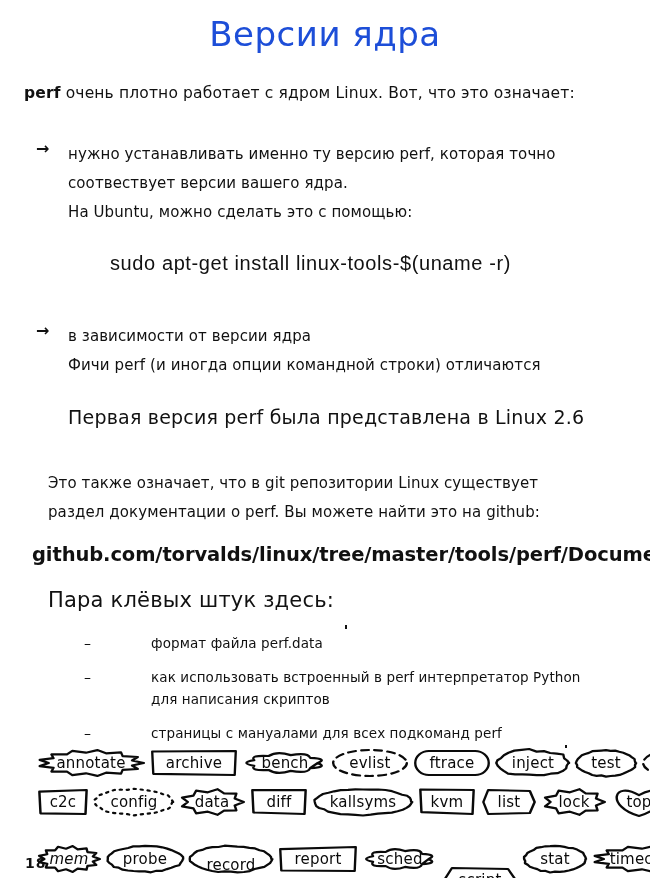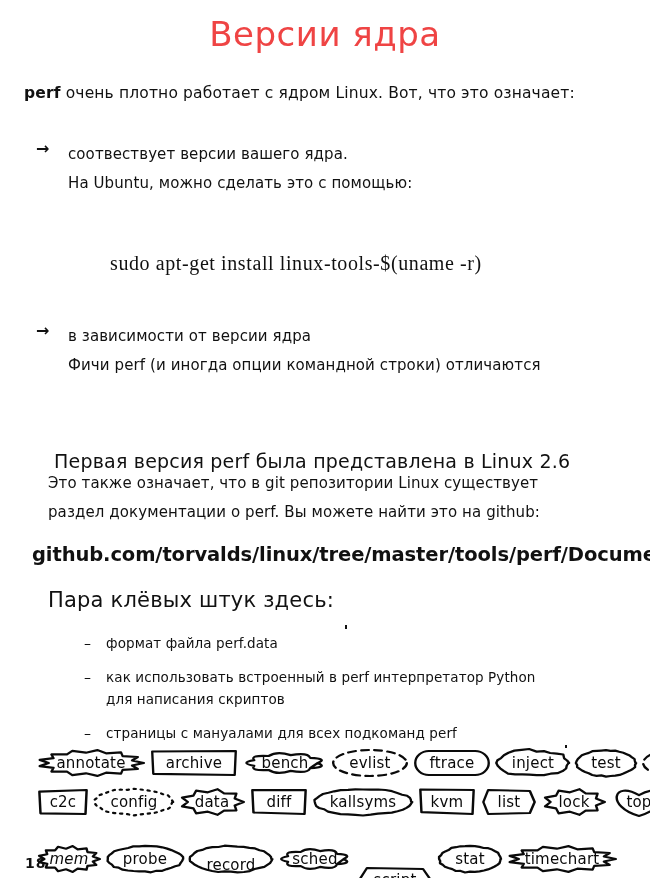--- a/index.html
+++ b/index.html
@@ -26,21 +26,21 @@
   
   .title {
     position: absolute;
     top: 14px;
     left: 0;
     width: 650px;
     text-align: center;
     font-size: 34px;
     letter-spacing: 0.5px;
     font-weight: 400;
-    color: #ef4444;
+    color: #1d4ed8;
   }
 
   
   .intro {
     position: absolute;
     top: 84px;
     left: 24px;
     width: 612px;
     font-size: 15.5px;
     letter-spacing: 0.15px;
@@ -69,35 +69,34 @@
   }
 
   #bullet-1 { top: 140px; left: 36px; width: 600px; }
   #bullet-2 { top: 322px; left: 36px; width: 600px; }
 
   
   .command {
     position: absolute;
     top: 252px;
     left: 110px;
-    font-family: Liberation Serif, serif;
+    font-family: Liberation Sans, sans-serif;
     font-size: 20px;
     letter-spacing: 0.6px;
     white-space: nowrap;
   }
 
   
   .subhead-1 {
     position: absolute;
     top: 406px;
-    left: 54px;
+    left: 68px;
     font-size: 19px;
     letter-spacing: 0.2px;
     white-space: nowrap;
-    margin-top: 44px;
   }
 
   
   .para {
     position: absolute;
     top: 462px;
     left: 48px;
     width: 590px;
     margin-top: 7px;
   }
@@ -146,20 +145,21 @@
     top: 0;
     font-size: 14px;
     line-height: 22px;
   }
   .dash-text { margin-left: 22px; }
   .dash-text .ln {
     font-size: 13.5px;
     line-height: 22px;
     letter-spacing: 0.1px;
     white-space: nowrap;
+    margin-left: 45px;
   }
   .stray-dot {
     position: absolute;
     top: 625px;
     left: 345px;
     width: 2px;
     height: 4px;
     background: #111;
   }
   .stray-dot-2 {
@@ -240,20 +240,21 @@
 
   <div class="title">Версии ядра</div>
 
   <div class="intro">
     <b>perf</b><span> очень плотно работает с ядром Linux. Вот, что это означает:</span>
   </div>
 
   <div class="arrow-block" id="bullet-1">
     <span class="arrow-glyph">→</span>
     <div class="arrow-lines">
+      <div class="ln">нужно устанавливать именно ту версию perf,  которая точно</div>
       <div class="ln">соотвествует версии вашего ядра.</div>
       <div class="ln">На Ubuntu, можно сделать это с помощью:</div>
     </div>
   </div>
 
   <div class="command">sudo apt-get install linux-tools-$(uname -r)</div>
 
   <div class="arrow-block" id="bullet-2">
     <span class="arrow-glyph">→</span>
     <div class="arrow-lines">
@@ -417,20 +418,26 @@
             <path d="M72.2,15.0L71.3,17.0L70.0,18.9L68.7,21.2L64.9,22.3L61.4,23.8L57.3,25.1L53.0,26.8L47.6,26.8L42.5,28.3L37.0,27.4L31.6,27.3L26.3,27.0L21.2,26.5L16.3,25.7L12.7,23.7L8.2,23.0L6.4,20.6L3.9,18.9L2.4,17.0L2.6,15.0L2.6,13.0L4.0,11.1L6.3,9.4L8.5,7.2L12.4,6.0L16.8,5.0L21.4,4.0L26.1,2.4L31.6,2.3L37.0,1.9L42.5,2.1L47.9,2.4L52.9,3.3L57.5,4.6L61.4,6.1L64.8,7.7L67.9,9.3L70.4,10.9L72.2,12.9L72.3,15.0Z"></path>
           </svg>
           <span class="lbl">probe</span>
         </div>
         <div class="bubble" style="width: 80px; height: 30px; align-items: flex-end;">
           <svg viewBox="0 0 80 30" preserveAspectRatio="none">
             <path d="M78.5,15.0L77.6,17.0L76.3,19.1L73.8,20.9L71.0,22.9L66.6,23.9L62.0,25.0L57.5,27.1L52.0,28.0L46.0,28.4L40.0,27.7L34.1,27.3L28.1,28.0L22.5,27.0L17.6,25.7L13.2,24.2L9.5,22.4L6.4,20.8L4.1,18.9L1.9,17.1L1.6,15.0L1.9,12.9L4.2,11.1L6.0,9.0L8.7,7.0L13.3,5.9L17.4,4.1L22.6,3.1L28.4,3.0L34.0,1.7L40.0,2.2L45.9,2.7L51.7,2.9L57.1,3.8L62.4,4.4L66.5,6.2L70.8,7.3L73.4,9.4L75.7,11.1L77.2,13.0L77.6,15.0Z"></path>
           </svg>
           <span class="lbl">record</span>
         </div>
+        <div class="bubble" style="width: 76px; height: 30px;">
+          <svg viewBox="0 0 76 30" preserveAspectRatio="none">
+            <path d="M3,5.1 L73,3 L72.0,27 L4,26.5 Z"></path>
+          </svg>
+          <span class="lbl">report</span>
+        </div>
         <div class="bubble" style="width: 70px; height: 30px;">
           <svg viewBox="0 0 70 30" preserveAspectRatio="none">
             <path d="M61.4,15.0Q70.2,19.3 55.2,20.2Q53.7,25.8 39.6,22.9Q28.5,27.3 21.8,22.0Q6.3,23.0 10.2,17.8Q-2.5,15.0 10.2,12.2Q6.3,7.0 21.8,8.0Q28.5,2.7 39.6,7.1Q53.7,4.2 55.2,9.8Q70.2,10.7 61.4,15.0Q70.2,19.3 55.2,20.2Z"></path>
           </svg>
           <span class="lbl">sched</span>
         </div>
         <div class="bubble" style="width: 72px; height: 30px; margin-top: 43px;">
           <svg viewBox="0 0 72 30" preserveAspectRatio="none">
             <path d="M10.1,3 L61.9,4 L69,15.0 L61.9,26 L10.1,27 L3,15.0 Z"></path>
           </svg>

